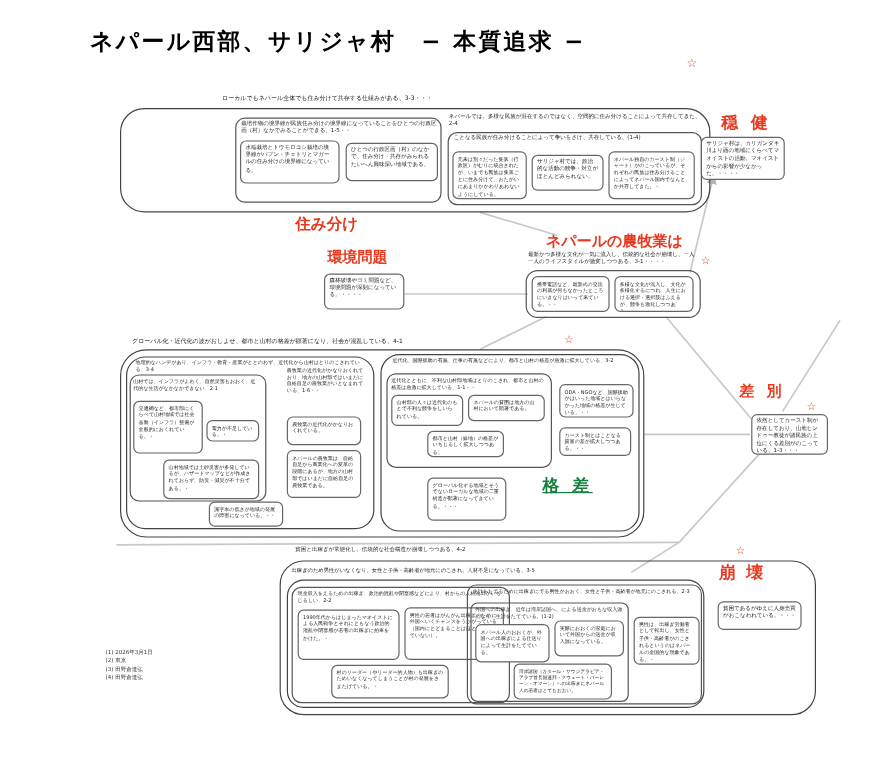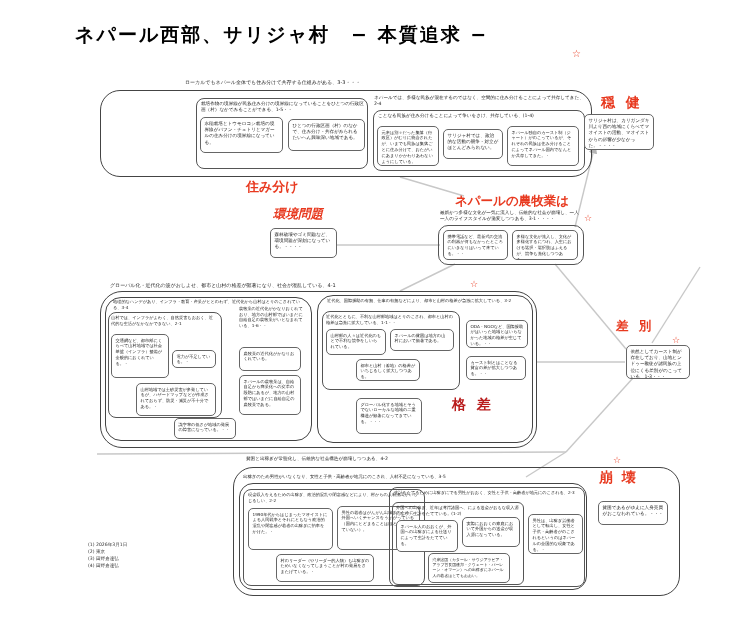--- a/index.html
+++ b/index.html
@@ -68,21 +68,21 @@
 
   <div class="abs rlabel" style="left:601px;top:94px;color:#e8391f;font-size:14px;letter-spacing:3px;">穏 健</div>
   <div class="abs note" style="left:584px;top:114px;width:70px;height:36px;">サリジャ村は、カリガンダキ川より西の地域にくらべてマオイストの活動、マオイストからの影響が少なかった。・・・・</div>
 
   <div class="abs rlabel" style="left:455px;top:193px;color:#e8391f;font-size:12.5px;">ネパールの農牧業は</div>
   <div class="abs hdr" style="left:440px;top:210px;width:142px;font-size:4.6px;">最新かつ多様な文化が一気に流入し、伝統的な社会が崩壊し、一人一人のライフスタイルが激変しつつある、3-1・・・・</div>
   <div class="abs group-sm" style="left:438px;top:225px;width:146px;height:40px;border-radius:10px;"></div>
   <div class="abs note" style="left:443px;top:230px;width:65px;height:30px;font-size:4.2px;">携帯電話など、最新式の交流の利器が何もなかったところにいきなりはいって来ている。・・</div>
   <div class="abs note" style="left:512px;top:230px;width:66px;height:30px;font-size:4.2px;">多様な文化が流入し、文化が多様化するにつれ、人生における選択・選択肢はふえるが、競争も激化しつつある。・・</div>
 
-  <div class="abs rlabel" style="left:273px;top:206px;color:#e8391f;font-size:12.5px;font-style:italic;">環境問題</div>
+  <div class="abs rlabel" style="left:273px;top:206px;color:#e8391f;font-size:12.5px;">環境問題</div>
   <div class="abs note" style="left:270px;top:228px;width:67px;height:30px;">森林破壊やゴミ問題など、環境問題が深刻になっている。・・・・</div>
 
   <div class="abs hdr" style="left:110px;top:282px;width:370px;">グローバル化・近代化の波がおしよせ、都市と山村の格差が顕著になり、社会が混乱している、4-1</div>
   <div class="abs group" style="left:100px;top:291px;width:437px;height:157px;border-radius:22px;"></div>
 
   <div class="abs group" style="left:105px;top:297px;width:207px;height:144px;border-radius:16px;"></div>
   <div class="abs hdr" style="left:113px;top:299px;width:190px;font-size:4.2px;">地理的なハンデがあり、インフラ・教育・産業がととのわず、近代化から山村はとりのこされている、3-4</div>
   <div class="abs group-sm" style="left:108px;top:312px;width:114px;height:106px;"></div>
   <div class="abs hdr" style="left:111px;top:315px;width:106px;font-size:4.2px;">山村では、インフラがよわく、自然災害もおおく、近代的な生活がなかなかできない、2-1</div>
   <div class="abs note" style="left:111px;top:334px;width:58px;height:44px;font-size:4.2px;">交通網など、都市部にくらべて山村地域では社会基盤（インフラ）整備が全般的におくれている。・</div>
@@ -96,21 +96,21 @@
   <div class="abs group" style="left:317px;top:295px;width:216px;height:148px;border-radius:16px;"></div>
   <div class="abs hdr" style="left:327px;top:298px;width:200px;font-size:4.2px;">近代化、国際援助の有無、仕事の有無などにより、都市と山村の格差が急激に拡大している、3-2</div>
   <div class="abs group-sm" style="left:322px;top:311px;width:138px;height:79px;"></div>
   <div class="abs hdr" style="left:326px;top:314px;width:130px;font-size:4.2px;">近代化とともに、不利な山村部地域はとりのこされ、都市と山村の格差は急激に拡大している、1-1・・</div>
   <div class="abs note" style="left:326px;top:329px;width:60px;height:26px;font-size:4.2px;">山村部の人々は近代化のもとで不利な競争をしいられている。</div>
   <div class="abs note" style="left:390px;top:329px;width:64px;height:22px;font-size:4.2px;">ネパールの貧困は地方の山村において顕著である。</div>
   <div class="abs note" style="left:356px;top:359px;width:64px;height:22px;font-size:4.2px;">都市と山村（僻地）の格差がいちじるしく拡大しつつある。</div>
   <div class="abs note" style="left:466px;top:320px;width:62px;height:28px;font-size:4.2px;">ODA・NGOなど、国際援助がはいった地域とはいらなかった地域の格差が生じている。・・</div>
   <div class="abs note" style="left:466px;top:356px;width:60px;height:24px;font-size:4.2px;">カースト制とはことなる貧富の差が拡大しつつある。・・</div>
   <div class="abs note" style="left:356px;top:398px;width:66px;height:36px;font-size:4.2px;">グローバル化する地域とそうでないローカルな地域の二重構造が顕著になってきている。・・・</div>
-  <div class="abs rlabel" style="left:452px;top:396px;color:#b91c1c;font-size:14px;letter-spacing:3px;">格 差</div>
+  <div class="abs rlabel" style="left:452px;top:396px;color:#15803d;font-size:14px;letter-spacing:3px;text-decoration:underline;">格 差</div>
 
   <div class="abs rlabel" style="left:616px;top:318px;color:#e8391f;font-size:12.5px;letter-spacing:3px;">差 別</div>
   <div class="abs note" style="left:626px;top:345px;width:64px;height:34px;">依然としてカースト制が存在しており、山地ヒンドゥー教徒が諸民族の上位にくる差別がのこっている、1-3・・・</div>
 
   <div class="abs hdr" style="left:246px;top:456px;width:330px;font-size:4.6px;">貧困と出稼ぎが常態化し、伝統的な社会構造が崩壊しつつある、4-2</div>
   <div class="abs group" style="left:233px;top:467px;width:447px;height:129px;border-radius:20px;"></div>
   <div class="abs hdr" style="left:243px;top:474px;width:340px;font-size:4.4px;">出稼ぎのため男性がいなくなり、女性と子供・高齢者が地元にのこされ、人材不足になっている、3-5</div>
   <div class="abs group" style="left:239px;top:483px;width:348px;height:107px;border-radius:14px;"></div>
 
   <div class="abs group-sm" style="left:243px;top:489px;width:182px;height:97px;"></div>

